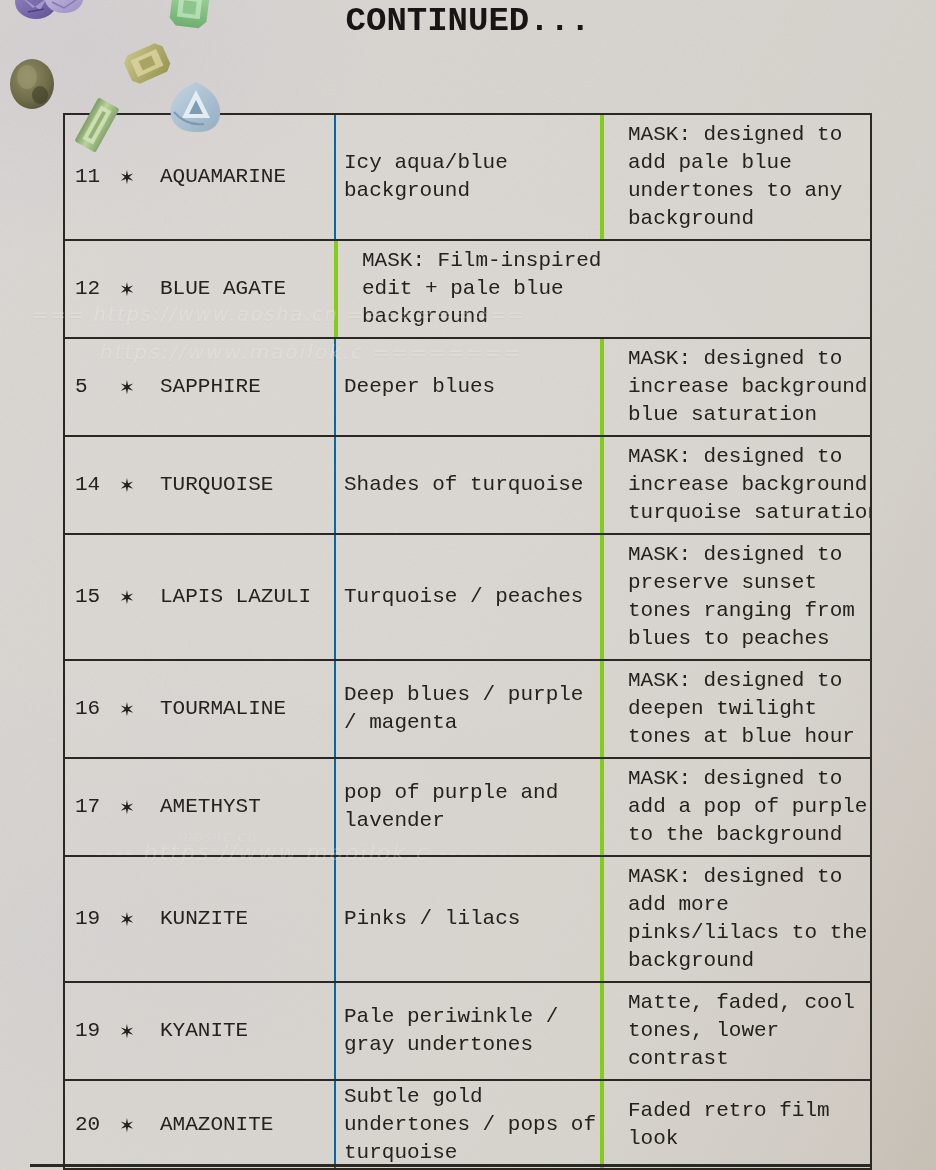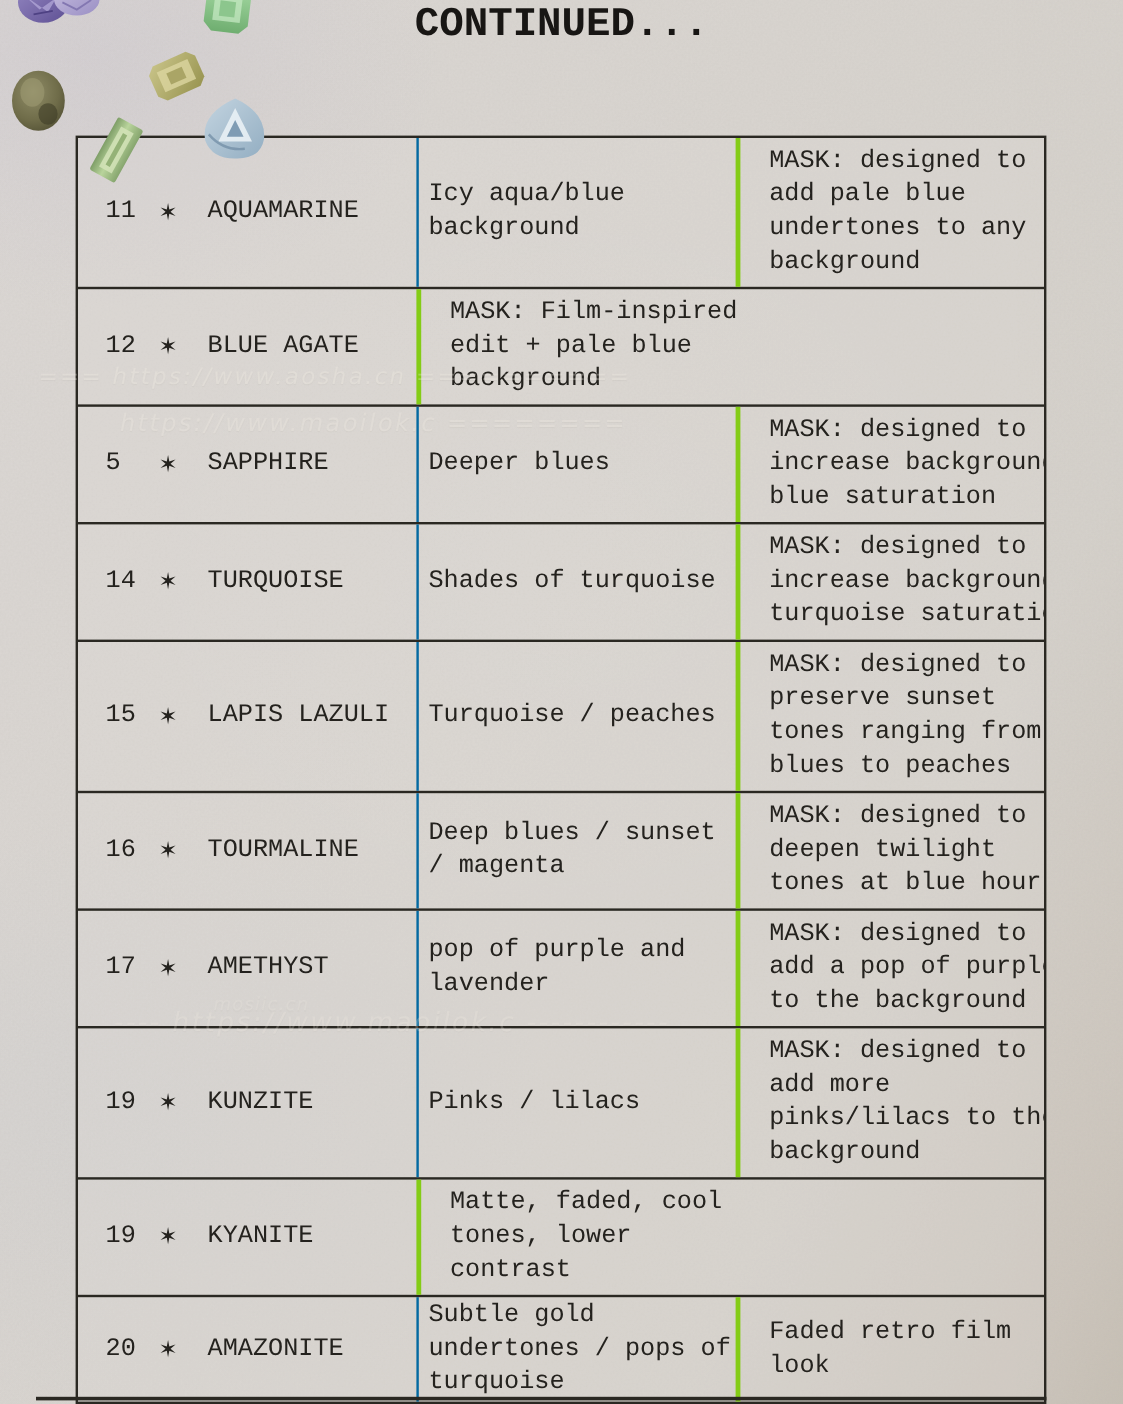--- a/index.html
+++ b/index.html
@@ -24,21 +24,21 @@
   .gem-table{
     position:absolute;left:63px;top:113px;width:809px;
     border:2px solid #2a2822;box-sizing:border-box;z-index:3;
     background:rgba(222,219,215,0.25);
   }
   .row{display:flex;box-sizing:border-box;border-bottom:2px solid #2a2822;}
   .row:last-child{border-bottom:none;}
   .h-tall{height:126px;} .h-std{height:98px;} .h-short{height:87px;}
   .cell{box-sizing:border-box;display:flex;align-items:center;overflow:hidden;
     font-size:21px;line-height:28px;}
-  .c1{width:269px;padding-left:10px;margin-left:13px;}
+  .c1{width:269px;padding-left:10px;}
   .c2{width:266px;border-left:2px solid #0369a1;padding-left:8px;}
   .c3{flex:1;border-left:4px solid #84cc16;padding-left:24px;}
   .num{display:inline-block;width:44px;}
   .star{display:inline-block;width:41px;font-family:"DejaVu Sans",sans-serif;font-size:19px;}
   .gname{white-space:pre;}
   .desc,.mask{white-space:pre;}
   
   .wm{position:absolute;z-index:6;pointer-events:none;color:#f2ede4;
     font-family:"DejaVu Sans",sans-serif;font-style:italic;white-space:nowrap;
     text-shadow:0 1px 1px rgba(120,115,105,0.25);}
@@ -148,21 +148,21 @@
     </div>
   </div>
 
   <div class="row h-std">
     <div class="cell c1">
       <span class="num">16</span>
       <span class="star">✶</span>
       <span class="gname">TOURMALINE</span>
     </div>
     <div class="cell c2">
-      <span class="desc">Deep blues / sunset
+      <span class="desc">Deep blues / purple
 / magenta</span>
     </div>
     <div class="cell c3">
       <span class="mask">MASK: designed to
 deepen twilight
 tones at blue hour</span>
     </div>
   </div>
 
   <div class="row h-std">
@@ -197,20 +197,24 @@
 pinks/lilacs to the
 background</span>
     </div>
   </div>
 
   <div class="row h-std">
     <div class="cell c1">
       <span class="num">19</span>
       <span class="star">✶</span>
       <span class="gname">KYANITE</span>
+    </div>
+    <div class="cell c2">
+      <span class="desc">Pale periwinkle /
+gray undertones</span>
     </div>
     <div class="cell c3">
       <span class="mask">Matte, faded, cool
 tones, lower
 contrast</span>
     </div>
   </div>
 
   <div class="row h-short">
     <div class="cell c1">

